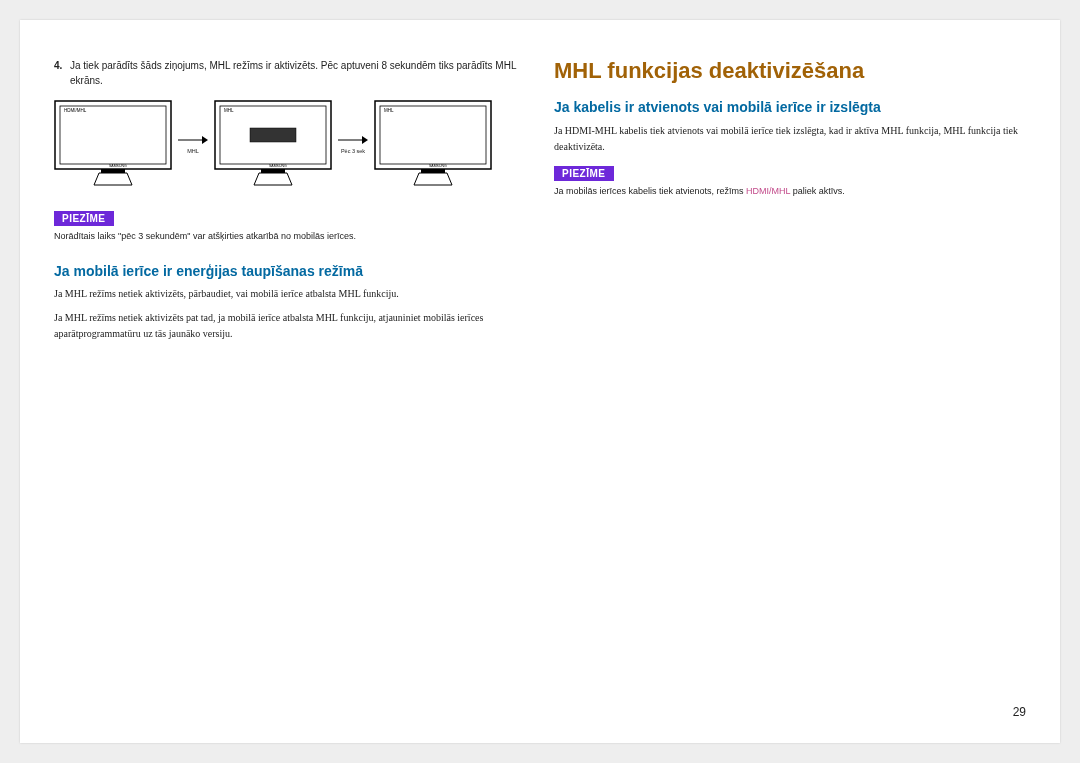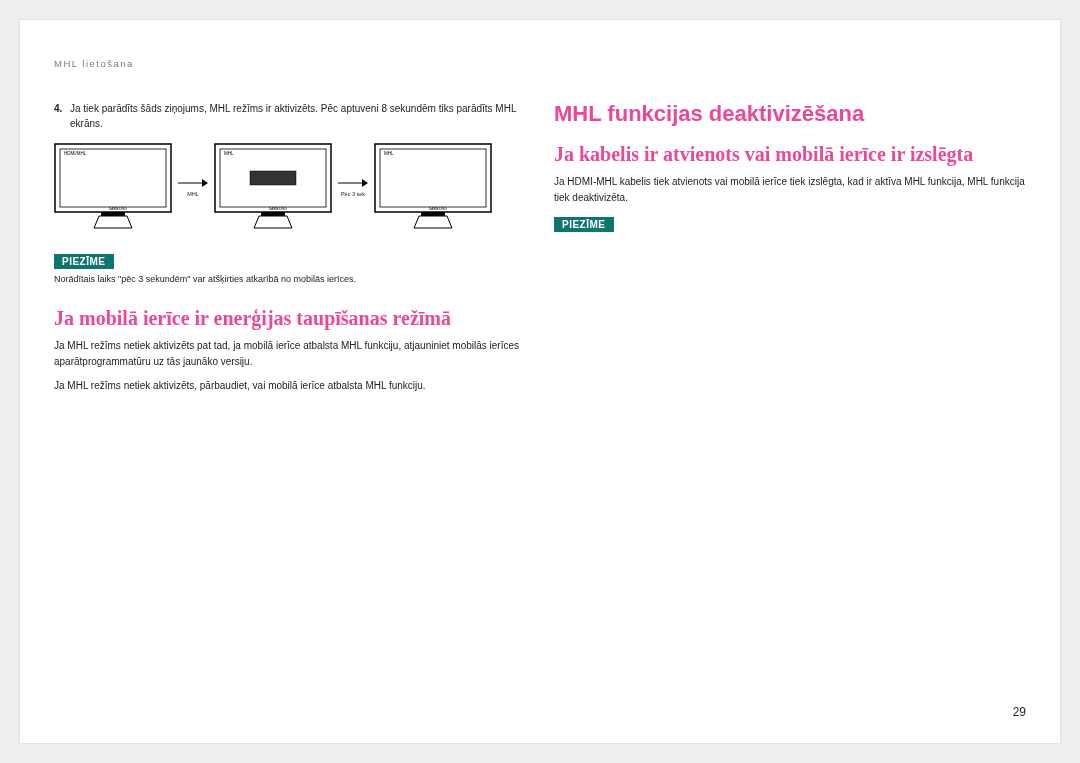--- a/index.html
+++ b/index.html
@@ -60,66 +60,65 @@
     line-height: 1.1;
   }
   .arrow-label {
     font-size: 5.5px;
     color: #222;
     display: block;
     margin-top: 1px;
   }
   .note-badge {
     display: inline-block;
-    background: #0f766e;
+    background: #6d28d9;
     color: #fff;
     font-weight: bold;
     font-size: 10px;
     letter-spacing: 0.5px;
     padding: 2px 8px 2px 8px;
     margin-bottom: 4px;
   }
   .note-text {
     font-size: 9px;
     line-height: 1.5;
     margin-bottom: 18px;
   }
   .note-text .pink { color: #c24a8a; }
   .sub-heading {
-    color: #ec4899;
-    font-weight: bold;
-    font-size: 20px;
+    color: #0369a1;
+    font-weight: bold;
+    font-size: 14px;
     margin: 16px 0 6px 0;
     line-height: 1.35;
-    font-family: Liberation Serif, serif;
   }
   .big-heading {
-    color: #ec4899;
+    color: #a16207;
     font-weight: bold;
     font-size: 22px;
     margin-bottom: 14px;
   }
   .body-text {
     font-size: 10px;
     line-height: 1.6;
     margin-bottom: 8px;
+    font-family: Liberation Serif, serif;
   }
   .page-num {
     position: absolute;
     bottom: 24px;
     right: 34px;
     font-size: 12px;
     color: #222;
   }
 </style>
 </head>
 <body>
 
 <div class="page">
-  <div class="header-breadcrumb">MHL lietošana</div>
 
   <div class="columns">
 
     <div class="col-left">
       <div class="list-item">
         <div class="list-num">4.</div>
         <div class="list-text">Ja tiek parādīts šāds ziņojums, MHL režīms ir aktivizēts. Pēc aptuveni 8 sekundēm tiks parādīts MHL ekrāns.</div>
       </div>
 
       
@@ -174,28 +173,31 @@
             <path d="M 40 85 L 45 73 L 73 73 L 78 85 Z" fill="#fff" stroke="#000" stroke-width="1"></path>
           </svg>
         </div>
       </div>
 
       <div class="note-badge">PIEZĪME</div>
       <div class="note-text">Norādītais laiks "pēc 3 sekundēm" var atšķirties atkarībā no mobilās ierīces.</div>
 
       <div class="sub-heading">Ja mobilā ierīce ir enerģijas taupīšanas režīmā</div>
 
+      <div class="body-text">Ja MHL režīms netiek aktivizēts, pārbaudiet, vai mobilā ierīce atbalsta MHL funkciju.</div>
       <div class="body-text">Ja MHL režīms netiek aktivizēts pat tad, ja mobilā ierīce atbalsta MHL funkciju, atjauniniet mobilās ierīces aparātprogrammatūru uz tās jaunāko versiju.</div>
-      <div class="body-text">Ja MHL režīms netiek aktivizēts, pārbaudiet, vai mobilā ierīce atbalsta MHL funkciju.</div>
     </div>
 
     <div class="col-right">
       <div class="big-heading">MHL funkcijas deaktivizēšana</div>
       <div class="sub-heading" style="margin-top:0">Ja kabelis ir atvienots vai mobilā ierīce ir izslēgta</div>
       <div class="body-text">Ja HDMI-MHL kabelis tiek atvienots vai mobilā ierīce tiek izslēgta, kad ir aktīva MHL funkcija, MHL funkcija tiek deaktivizēta.</div>
 
       <div class="note-badge">PIEZĪME</div>
+      <div class="note-text">
+        <span>Ja mobilās ierīces kabelis tiek atvienots, režīms </span><span class="pink">HDMI/MHL</span><span> paliek aktīvs.</span>
+      </div>
     </div>
 
   </div>
 
   <div class="page-num">29</div>
 </div>
 
 </body></html>

